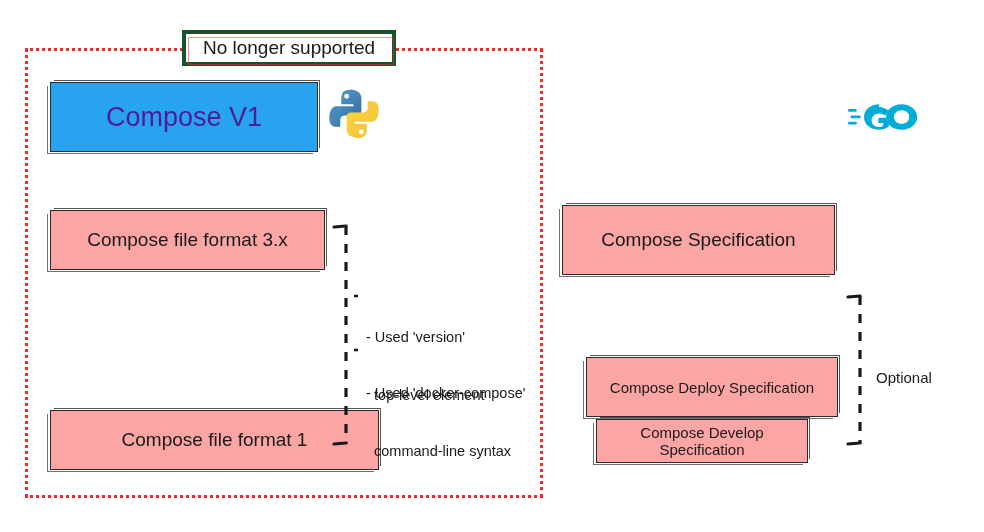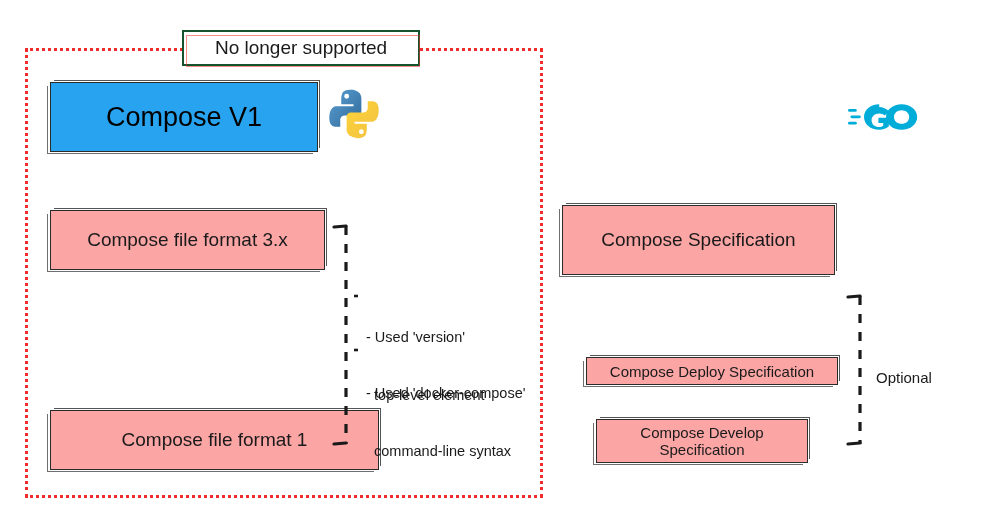--- a/index.html
+++ b/index.html
@@ -31,24 +31,24 @@
     border: 3px dotted #ef2b2b;
     box-sizing: border-box;
     background: transparent;
   }
 
   
   .callout {
     position: absolute;
     left: 182px;
     top: 30px;
-    width: 238px;
+    width: 214px;
     height: 36px;
     background: #ffffff;
-    border: 2px solid #14532d;
+    border: 4px solid #14532d;
     box-sizing: border-box;
     display: flex;
     align-items: center;
     justify-content: center;
   }
   .callout::after {
     content: "";
     position: absolute;
     left: 2px;
     top: 3px;
@@ -106,21 +106,21 @@
     text-align: center;
     color: #1a1a1a;
   }
 
   
   .box.header {
     background: #28a3ef;
     justify-content: center;
   }
   .box.header .box-label {
-    color: #000000;
+    color: #4c1d95;
     font-size: 27px;
   }
 
   
   .box.light {
     background: #fca5a5;
   }
   .box.light .box-label {
     font-size: 19px;
   }
@@ -130,21 +130,21 @@
 
   
   #box-compose-v1 { left: 50px;  top: 82px;  width: 268px; height: 70px; }
   #box-fmt3       { left: 50px;  top: 210px; width: 275px; height: 60px; }
   #box-fmt2       { left: 50px;  top: 312px; width: 275px; height: 60px; }
   #box-fmt1       { left: 50px;  top: 410px; width: 329px; height: 60px; }
 
   #box-compose-v2 { left: 568px; top: 83px;  width: 267px; height: 67px; }
   #box-spec       { left: 562px; top: 205px; width: 273px; height: 70px; }
   #box-build      { left: 596px; top: 294px; width: 242px; height: 44px; }
-  #box-deploy     { left: 586px; top: 357px; width: 252px; height: 28px; }
+  #box-deploy     { left: 586px; top: 357px; width: 252px; height: 60px; }
   #box-develop    { left: 596px; top: 419px; width: 212px; height: 44px; }
 
   
   .bracket {
     position: absolute;
     pointer-events: none;
   }
   .bracket svg { display: block; overflow: visible; }
 
   #bracket-left  { left: 332px; top: 222px; }

